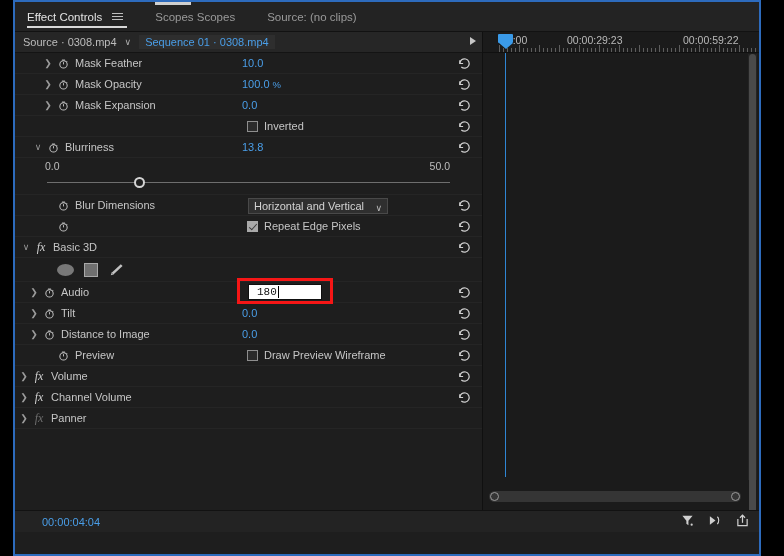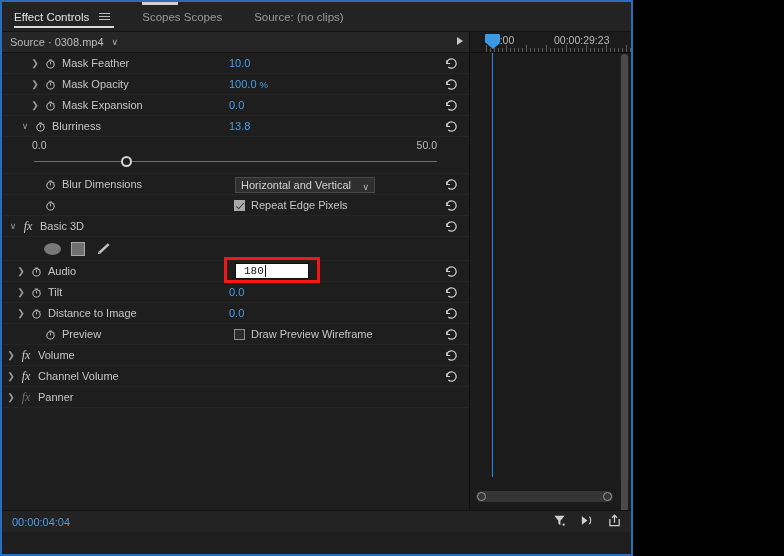--- a/index.html
+++ b/index.html
@@ -4,24 +4,25 @@
 <style>
   * { box-sizing: border-box; margin: 0; padding: 0; }
   html, body {
     width: 784px; height: 556px;
     background: #000;
     font-family: "Liberation Sans", sans-serif;
     overflow: hidden;
   }
   .app {
     position: relative;
-    width: 633px; height: 556px;
+    width: 748px; height: 556px;
     background: #1e1e1e;
     border: 2px solid #2d6bbd;
     overflow: hidden;
+    margin-left: 13px;
   }
 
   
   .tabbar {
     position: relative;
     height: 30px;
     background: #232323;
     border-bottom: 1px solid #121212;
     display: flex;
     align-items: center;
@@ -384,21 +385,21 @@
     border-radius: 4px;
   }
 
   
   .statusbar {
     position: relative;
     height: 22px;
     background: #232323;
     border-top: 1px solid #121212;
     display: flex; align-items: center;
-    padding: 0 10px;
+    padding: 0 27px;
   }
   .tc {
     color: #4a9ee8;
     font-size: 11px;
     font-family: "Liberation Sans", sans-serif;
   }
   .status-icons {
     position: absolute;
     right: 10px; top: 3px;
     display: flex; align-items: center; gap: 14px;
@@ -430,20 +431,21 @@
     </div>
   </div>
 
   <div class="body-split">
 
     <div class="left-pane">
 
       <div class="crumbs">
         <span>Source · 0308.mp4</span>
         <span class="chev">∨</span>
+        <span class="seq">Sequence 01 · 0308.mp4</span>
         <span class="crumb-arrow"></span>
       </div>
 
       <div class="rows">
 
         <div class="row">
           <span class="arrow indent-1">❯</span>
           <span class="stopwatch">
             <svg width="11" height="11" viewBox="0 0 12 12">
                 <circle cx="6" cy="7" r="4" fill="none" stroke="#c4c4c4" stroke-width="1.1"></circle>
@@ -498,20 +500,32 @@
           <span class="pname">Mask Expansion</span>
           <span class="pval">0.0</span>
           <span class="reset">
             <svg width="15" height="15" viewBox="0 0 16 16">
                 <path d="M3 8a5 5 0 1 1 1.6 3.7" fill="none" stroke="#cfcfcf" stroke-width="1.3"></path>
                 <path d="M3 4.5V8h3.5" fill="none" stroke="#cfcfcf" stroke-width="1.3"></path>
               </svg>
           </span>
         </div>
 
+        <div class="row">
+          <span class="cbrow">
+            <span class="cb"></span>
+            <span class="cblabel">Inverted</span>
+          </span>
+          <span class="reset">
+            <svg width="15" height="15" viewBox="0 0 16 16">
+                <path d="M3 8a5 5 0 1 1 1.6 3.7" fill="none" stroke="#cfcfcf" stroke-width="1.3"></path>
+                <path d="M3 4.5V8h3.5" fill="none" stroke="#cfcfcf" stroke-width="1.3"></path>
+              </svg>
+          </span>
+        </div>
 
         <div class="row">
           <span class="arrow indent-0" style="margin-left:16px">∨</span>
           <span class="stopwatch">
             <svg width="11" height="11" viewBox="0 0 12 12">
                 <circle cx="6" cy="7" r="4" fill="none" stroke="#c4c4c4" stroke-width="1.1"></circle>
                 <path d="M6 4.5v2.5" stroke="#c4c4c4" stroke-width="1"></path>
                 <path d="M4.3 2.2h3.4" stroke="#c4c4c4" stroke-width="1"></path>
                 <path d="M9 3.2l1 1" stroke="#c4c4c4" stroke-width="1"></path>
               </svg>

